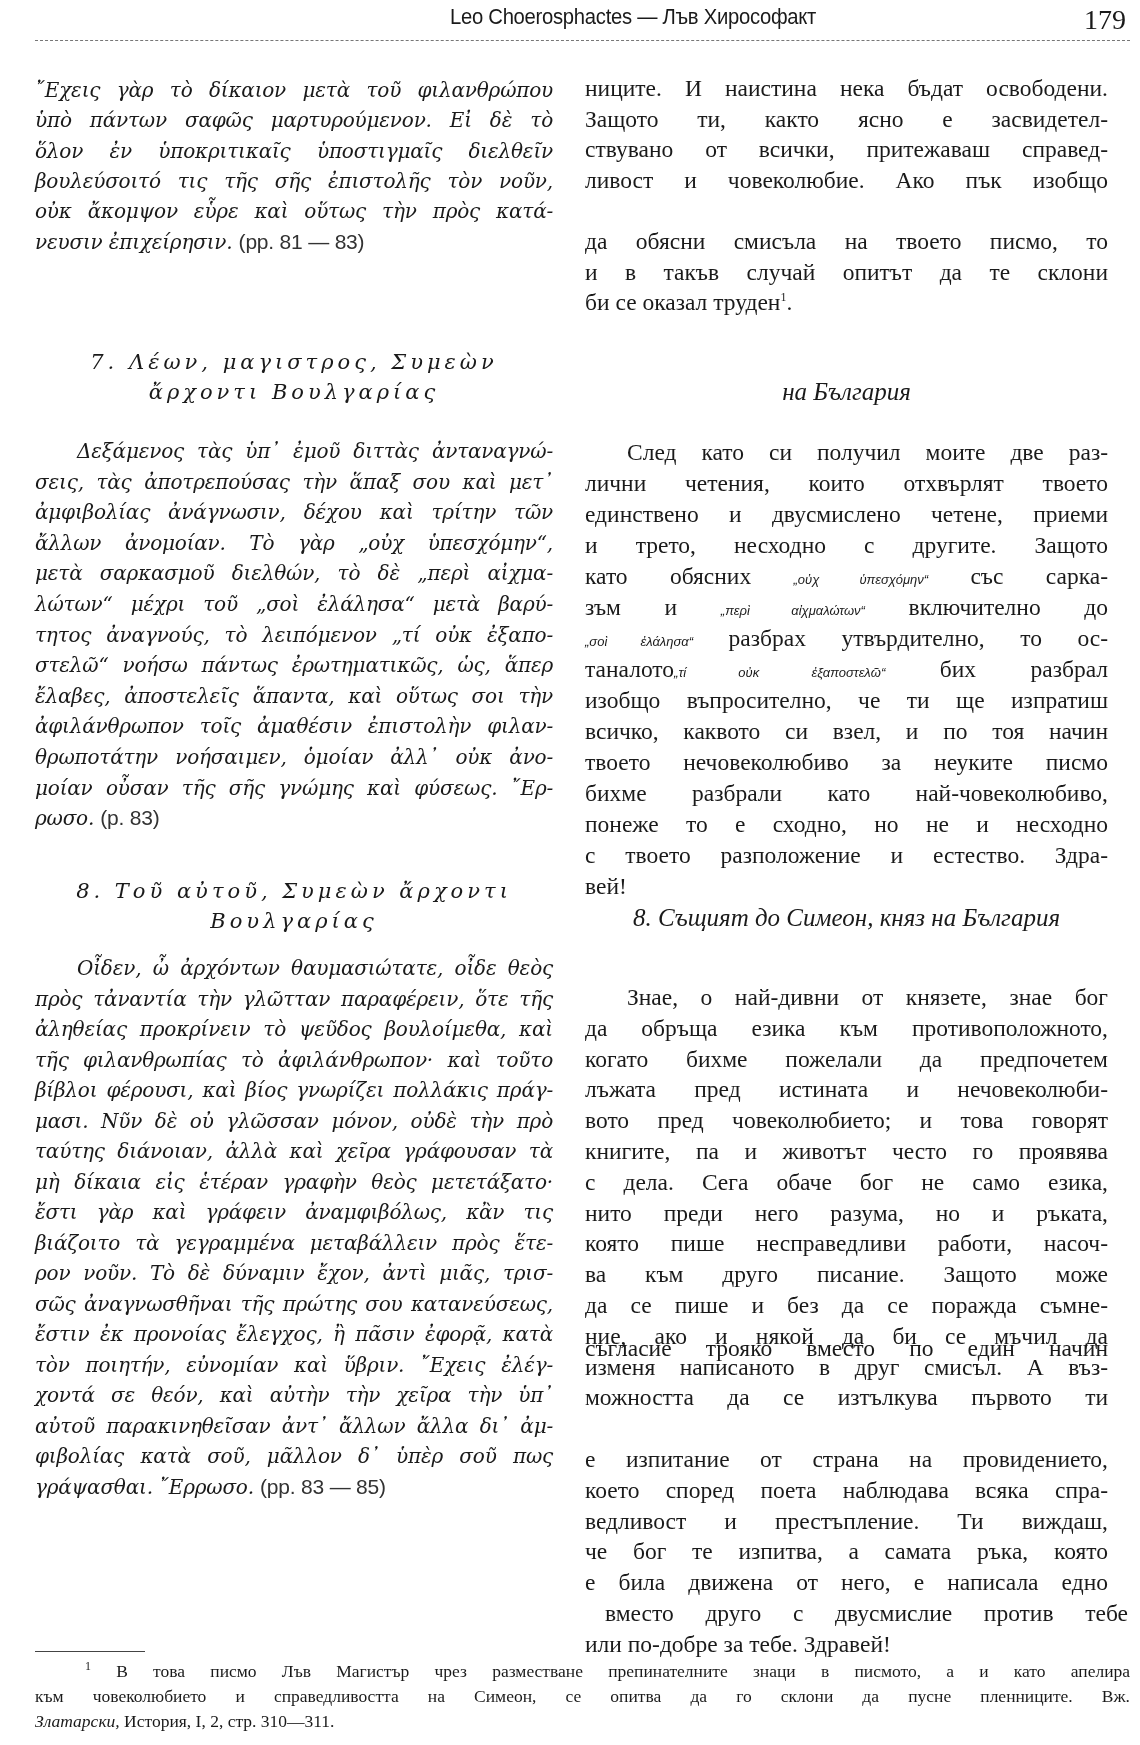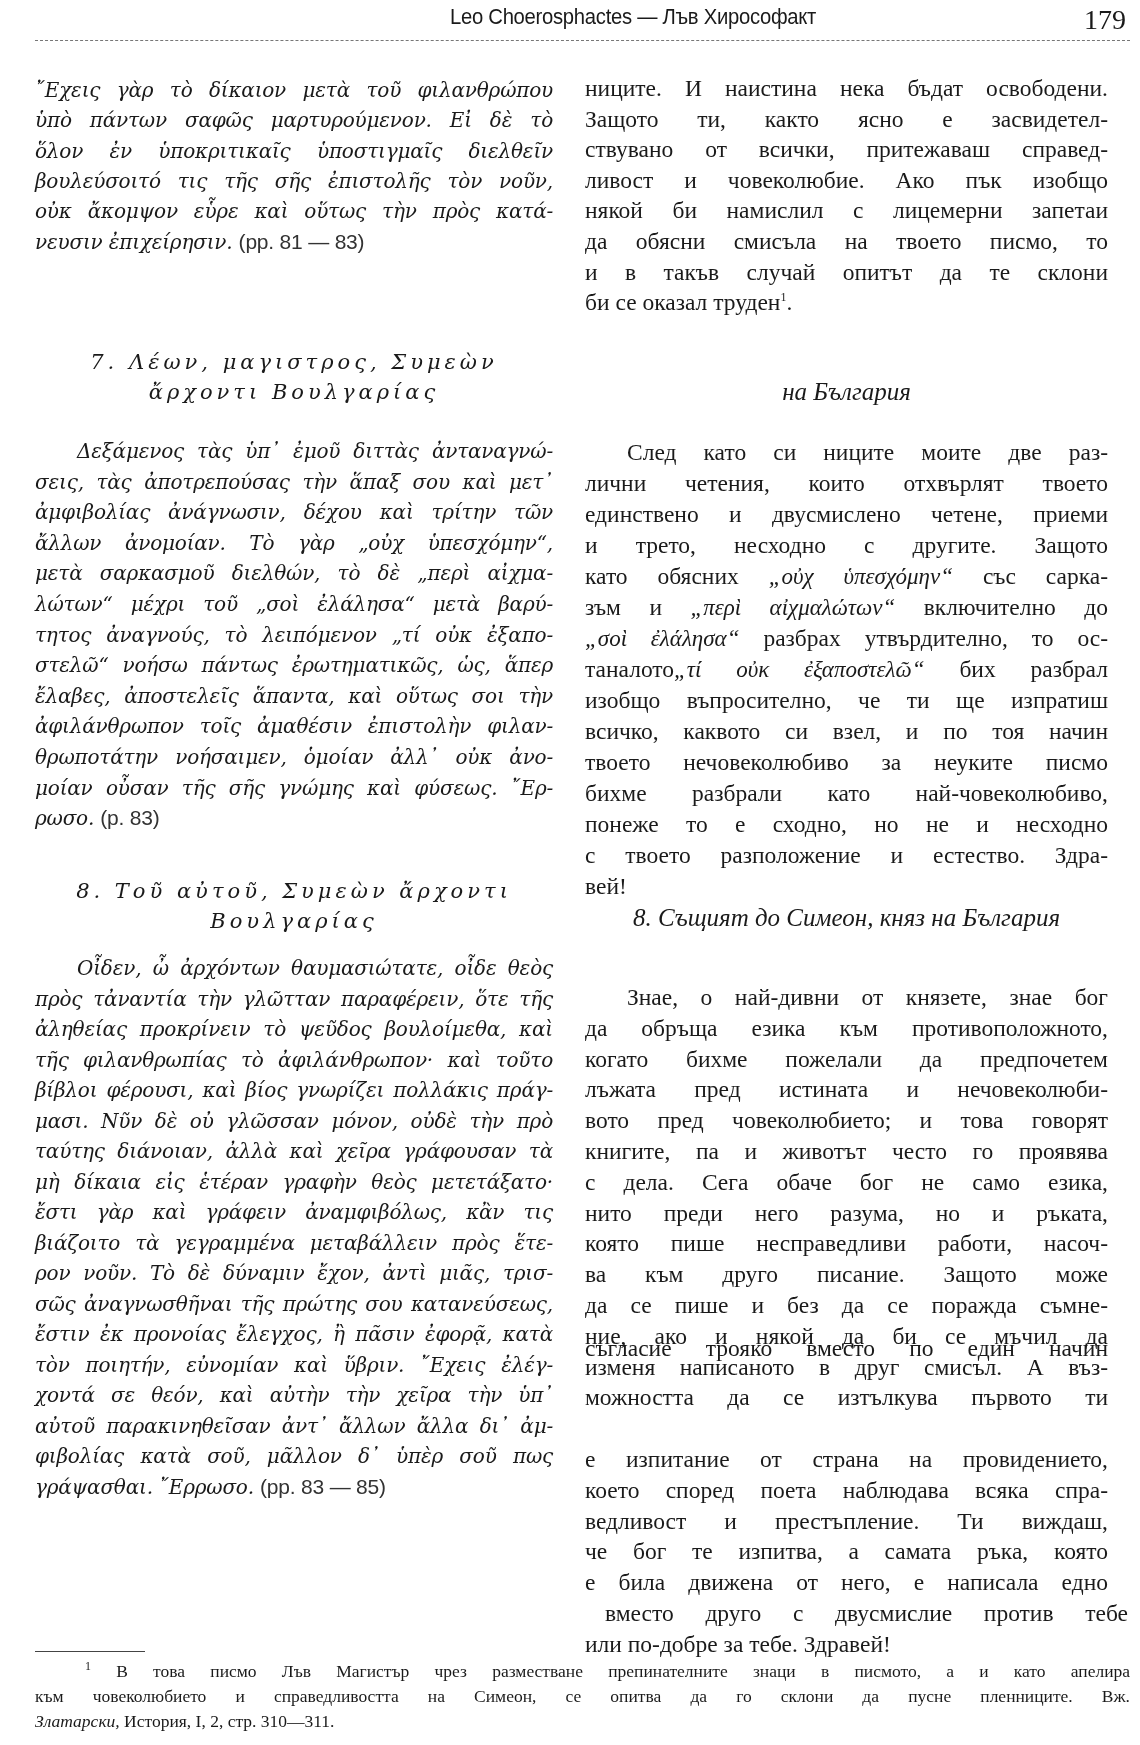--- a/index.html
+++ b/index.html
@@ -14,21 +14,21 @@
   .col-right { left:585px; width:523px; }
   .line { position:absolute; left:0; width:100%; white-space:nowrap; text-align:justify; text-align-last:justify; }
   .grk { font-family:"DejaVu Serif", serif; font-style:italic; font-size:20px; line-height:30px; letter-spacing:-0.2px; }
   .cyr { font-family:"Liberation Serif", serif; font-size:23.5px; line-height:30px; }
   .last { text-align-last:left; }
   .indent { padding-left:42px; box-sizing:border-box; }
   .ref { font-style:normal; font-family:"Liberation Sans", sans-serif; font-size:21px; color:#333; }
   .heading { position:absolute; left:0; width:100%; text-align:center; white-space:nowrap; }
   .h-grk { font-family:"DejaVu Serif", serif; font-style:italic; font-size:21px; letter-spacing:4px; line-height:30px; }
   .h-cyr { font-family:"Liberation Serif", serif; font-style:italic; font-size:25px; line-height:30px; }
-  .inl-grk { font-family:Liberation Serif, serif; font-style:italic; font-size:23px; }
+  .inl-grk { font-family:Liberation Sans, sans-serif; font-style:italic; font-size:13px; }
   sup { font-size:12px; vertical-align:super; line-height:0; }
   .fn-rule { position:absolute; left:35px; top:1651px; width:110px; border-top:1px solid #444; }
   .fn { position:absolute; left:35px; width:1095px; font-family:"Liberation Serif", serif; font-size:17.5px; line-height:25px; white-space:nowrap; text-align:justify; text-align-last:justify; }
   .fn.last { text-align-last:left; }
   .fn-indent { padding-left:50px; box-sizing:border-box; }
   .it { font-style:italic; }
 </style>
 </head>
 <body>
 
@@ -82,26 +82,25 @@
       <div class="line grk" style="top: 1410.5px;"><span>αὐτοῦ παρακινηθεῖσαν ἀντ᾽ ἄλλων ἄλλα δι᾽ ἀμ-</span></div>
       <div class="line grk" style="top: 1441px;"><span>φιβολίας κατὰ σοῦ, μᾶλλον δ᾽ ὑπὲρ σοῦ πως</span></div>
       <div class="line grk last" style="top: 1471.5px;"><span>γράψασθαι. ῎Ερρωσο.</span> <span class="ref">(pp. 83 — 85)</span></div>
     </div>
 
   <div class="col col-right" style="top:0;height:1640px;" id="rightcol">
       <div class="line cyr" style="top: 73px;"><span>ниците. И наистина нека бъдат освободени.</span></div>
       <div class="line cyr" style="top: 103.6px;"><span>Защото ти, както ясно е засвидетел-</span></div>
       <div class="line cyr" style="top: 134.2px;"><span>ствувано от всички, притежаваш справед-</span></div>
       <div class="line cyr" style="top: 164.8px;"><span>ливост и човеколюбие. Ако пък изобщо</span></div>
-      <div class="line cyr" style="top: 195.4px;"><span>някой би намислил с лицемерни запетаи</span></div>
       <div class="line cyr" style="top: 226px;"><span>да обясни смисъла на твоето писмо, то</span></div>
       <div class="line cyr" style="top: 256.6px;"><span>и в такъв случай опитът да те склони</span></div>
       <div class="line cyr last" style="top: 287.2px;"><span>би се оказал труден</span><sup>1</sup><span>.</span></div>
       <div class="heading h-cyr" style="top: 377px;">на България</div>
-      <div class="line cyr indent" style="top: 437px;"><span>След като си ниците моите две раз-</span></div>
+      <div class="line cyr indent" style="top: 437px;"><span>След като си получил моите две раз-</span></div>
       <div class="line cyr" style="top: 468px;"><span>лични четения, които отхвърлят твоето</span></div>
       <div class="line cyr" style="top: 499px;"><span>единствено и двусмислено четене, приеми</span></div>
       <div class="line cyr" style="top: 530px;"><span>и трето, несходно с другите. Защото</span></div>
       <div class="line cyr" style="top: 561px;"><span>като обясних </span><span class="inl-grk">„οὐχ ὑπεσχόμην“</span><span> със сарка-</span></div>
       <div class="line cyr" style="top: 592px;"><span>зъм и </span><span class="inl-grk">„περὶ αἰχμαλώτων“</span><span> включително до</span></div>
       <div class="line cyr" style="top: 623px;"><span></span><span class="inl-grk">„σοὶ ἐλάλησα“</span><span> разбрах утвърдително, то ос-</span></div>
       <div class="line cyr" style="top: 654px;"><span>таналото</span><span class="inl-grk">„τί οὐκ ἐξαποστελῶ“</span><span> бих разбрал</span></div>
       <div class="line cyr" style="top: 685px;"><span>изобщо въпросително, че ти ще изпратиш</span></div>
       <div class="line cyr" style="top: 716px;"><span>всичко, каквото си взел, и по тоя начин</span></div>
       <div class="line cyr" style="top: 747px;"><span>твоето нечовеколюбиво за неуките писмо</span></div>

